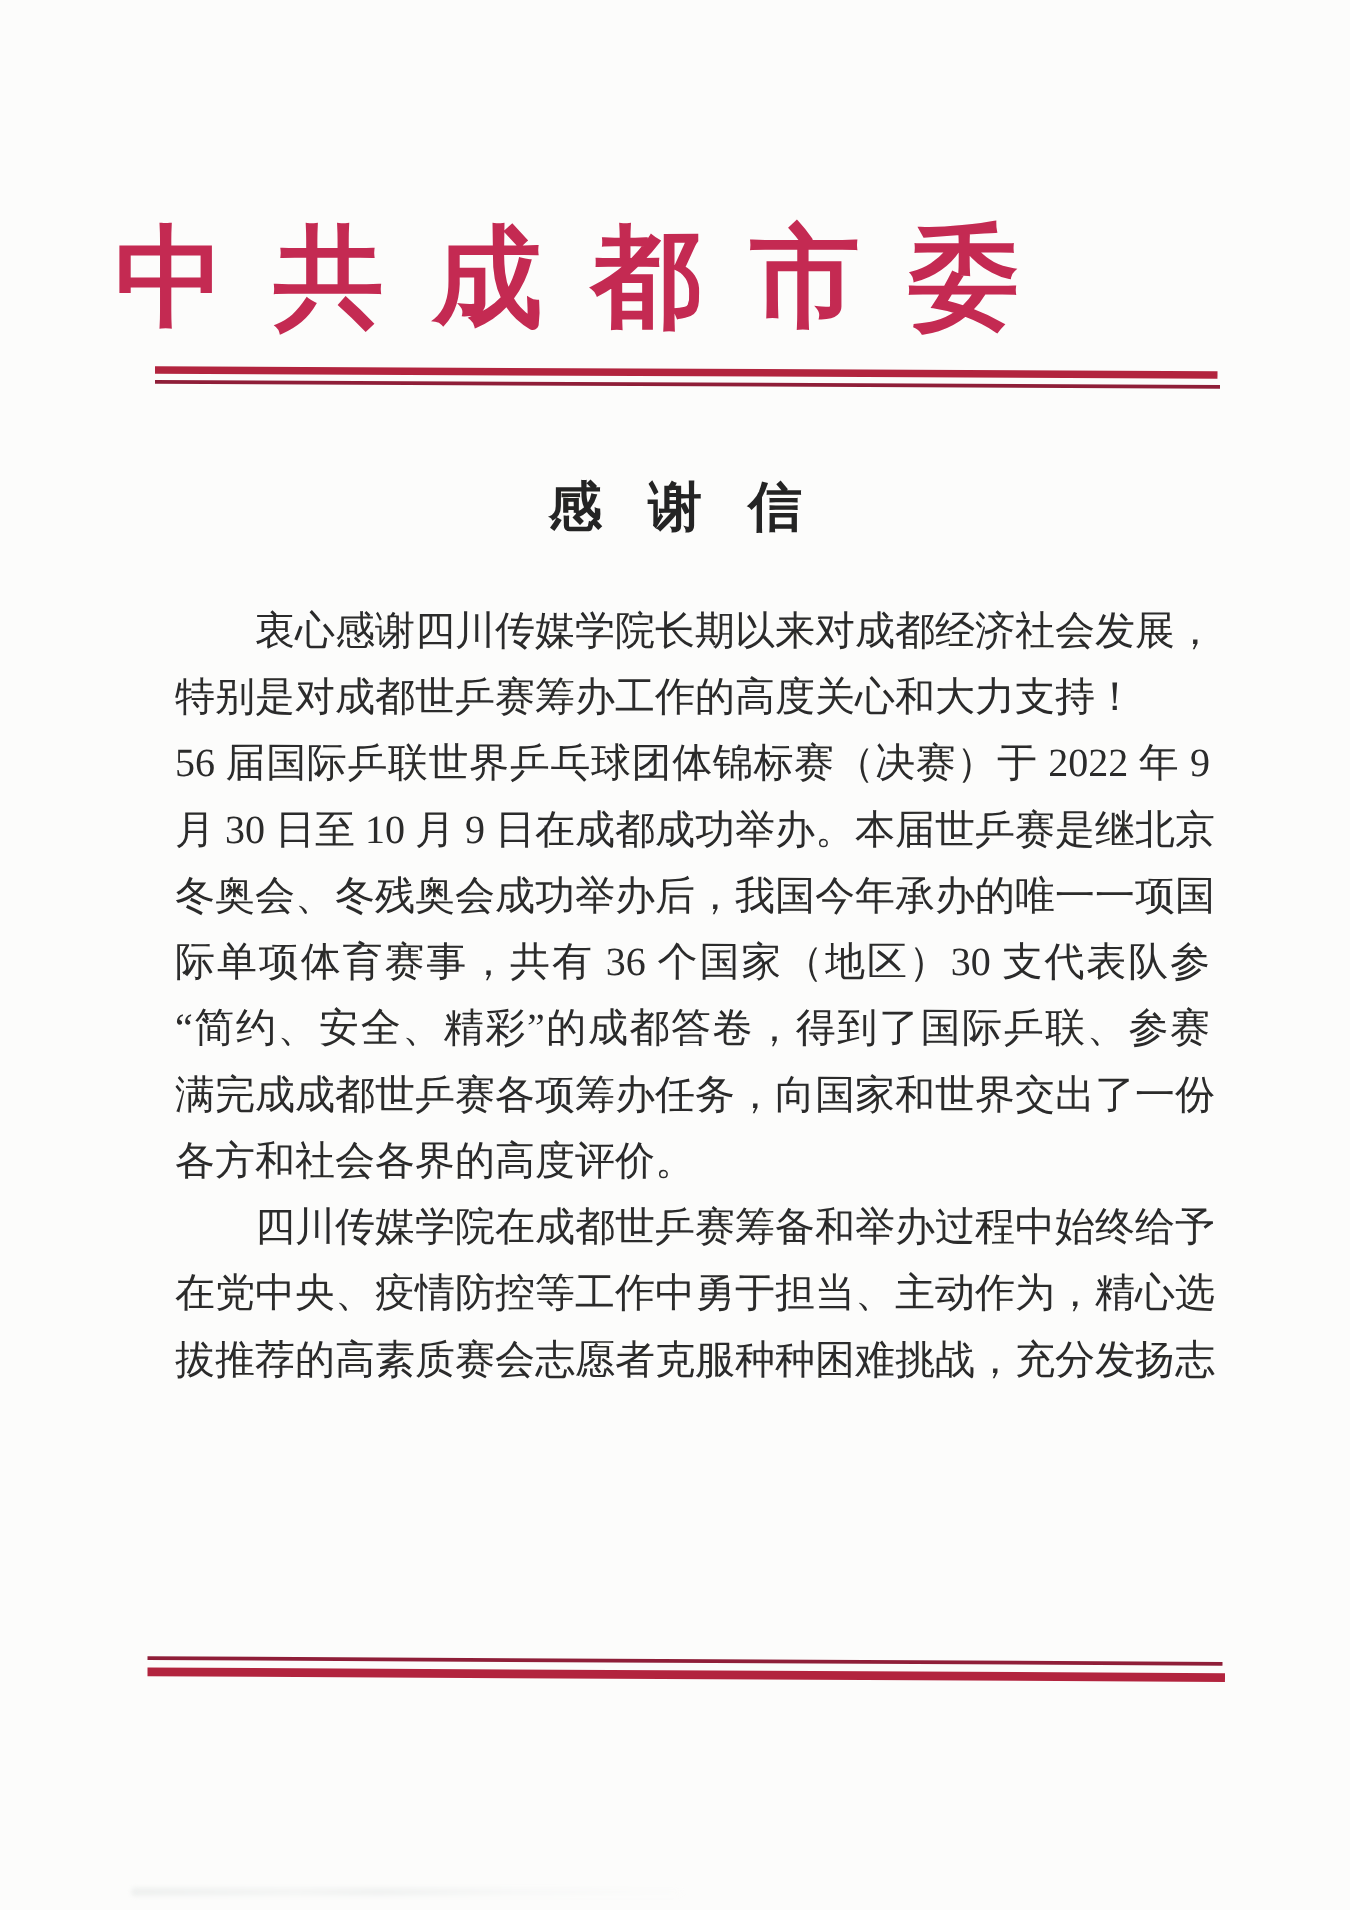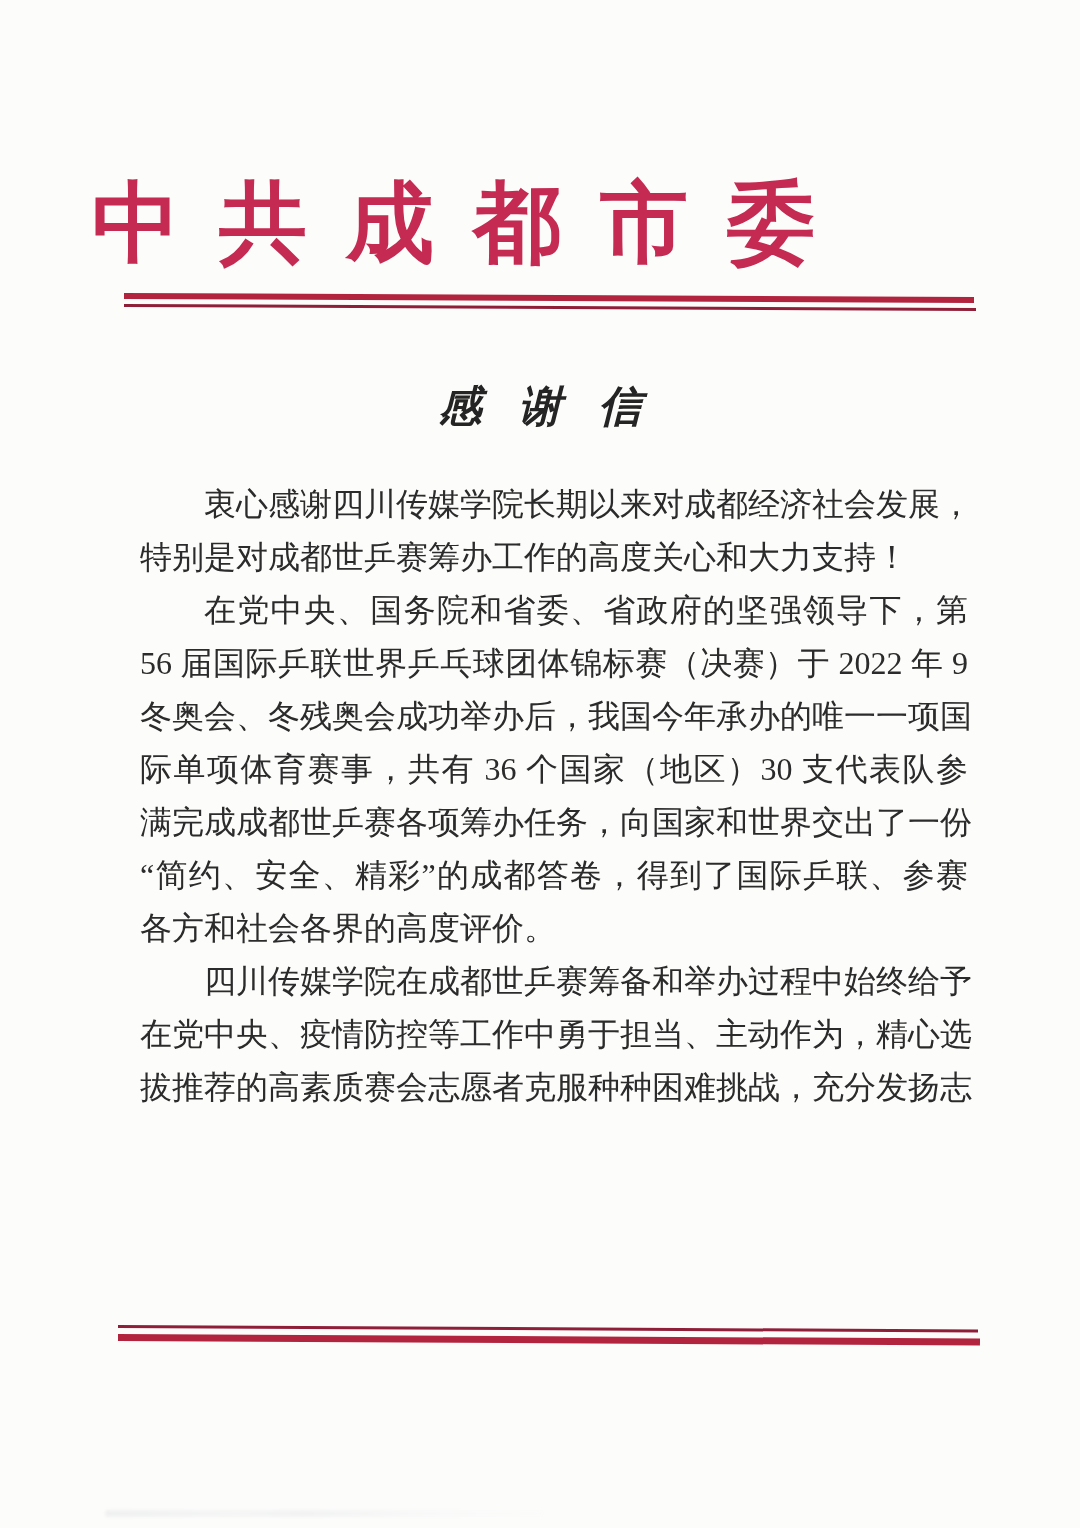--- a/index.html
+++ b/index.html
@@ -36,21 +36,20 @@
     left:0;top:385px;width:1080px;
     text-align:center;
     font-size:43px;
     font-weight:700;
     line-height:1;
     letter-spacing:37px;
     padding-left:37px;
     box-sizing:border-box;
     color:#242424;
     white-space:nowrap;
-    font-style:italic;
   }
   
   .letter-body{
     position:absolute;
     left:140px;top:478px;width:828px;
     font-size:32px;
     line-height:53px;
     color:#2b2b2b;
   }
   .body-line{
@@ -81,26 +80,26 @@
   <div class="letterhead">中共成都市委</div>
 
   <div class="rule rule-top-thick"></div>
   <div class="rule rule-top-thin"></div>
 
   <div class="letter-title">感谢信</div>
 
   <div class="letter-body">
       <div class="body-line indent justify">衷心感谢四川传媒学院长期以来对成都经济社会发展，</div>
       <div class="body-line">特别是对成都世乒赛筹办工作的高度关心和大力支持！</div>
-      <div class="body-line indent justify">在党中央、国务院和省委、省政府的坚强领导下，第</div>
       <div class="body-line justify">56 届国际乒联世界乒乓球团体锦标赛（决赛）于 2022 年 9</div>
+      <div class="body-line justify">月 30 日至 10 月 9 日在成都成功举办。本届世乒赛是继北京</div>
       <div class="body-line justify">冬奥会、冬残奥会成功举办后，我国今年承办的唯一一项国</div>
       <div class="body-line justify">际单项体育赛事，共有 36 个国家（地区）30 支代表队参</div>
+      <div class="body-line justify">“简约、安全、精彩”的成都答卷，得到了国际乒联、参赛</div>
       <div class="body-line justify">满完成成都世乒赛各项筹办任务，向国家和世界交出了一份</div>
-      <div class="body-line justify">“简约、安全、精彩”的成都答卷，得到了国际乒联、参赛</div>
       <div class="body-line">各方和社会各界的高度评价。</div>
       <div class="body-line indent justify">四川传媒学院在成都世乒赛筹备和举办过程中始终给予</div>
       <div class="body-line justify">在党中央、疫情防控等工作中勇于担当、主动作为，精心选</div>
       <div class="body-line justify">拔推荐的高素质赛会志愿者克服种种困难挑战，充分发扬志</div>
     </div>
 
   <div class="rule rule-bottom-thin"></div>
   <div class="rule rule-bottom-thick"></div>
 
   <div class="scan-smudge"></div>

